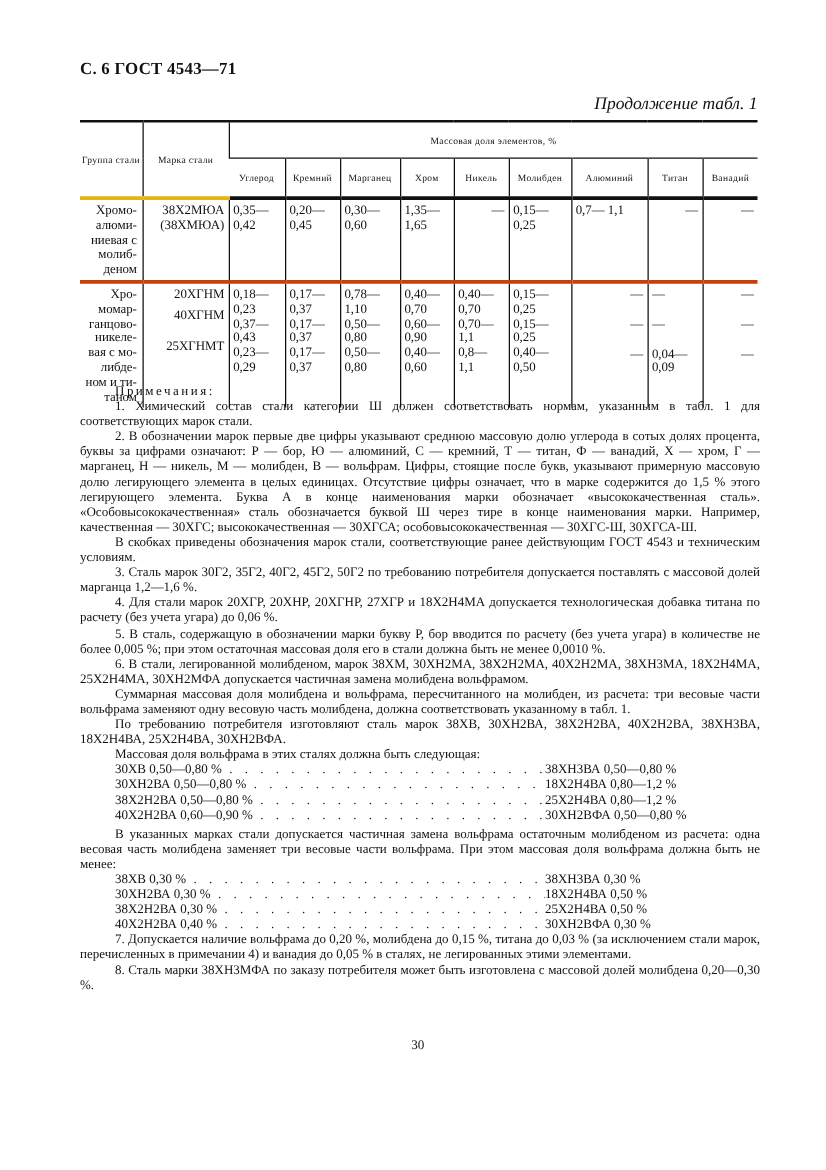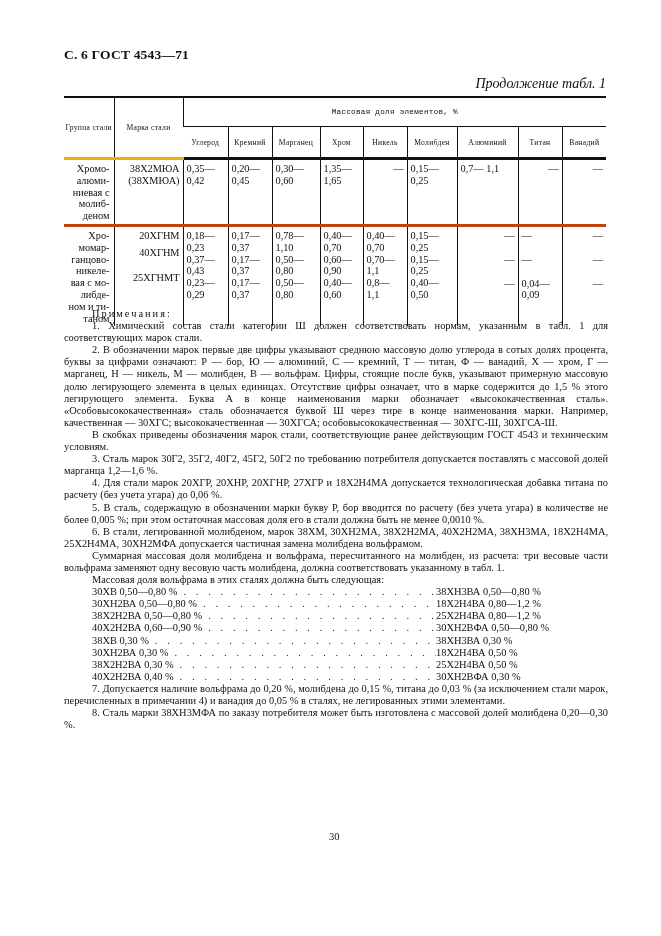--- a/index.html
+++ b/index.html
@@ -4,21 +4,21 @@
 <style>
   html,body{margin:0;padding:0;background:#fff;}
   body{width:661px;height:936px;position:relative;overflow:hidden;font-family:"Liberation Serif","DejaVu Serif",serif;color:#111;}
   .page-header{position:absolute;left:64px;top:47px;font-size:13.5px;font-weight:bold;letter-spacing:0.2px;}
   .cont{position:absolute;right:55px;top:76px;font-size:14px;font-style:italic;}
   table.main{position:absolute;left:64px;top:96px;width:542px;border-collapse:collapse;table-layout:fixed;font-size:10.3px;}
   table.main th{font-weight:normal;font-size:7.6px;letter-spacing:0.3px;border-left:1px solid #111;padding:0;vertical-align:middle;text-align:center;}
   table.main th:first-child{border-left:none;}
   table.main thead tr:first-child th{border-top:2.5px solid #111;}
   table.main thead tr.sub th{border-top:1px solid #111;height:30px;border-bottom:3px solid #111;}
-  table.main thead tr:first-child th.span{height:28px;font-family:Liberation Mono, monospace;}
+  table.main thead tr:first-child th.span{height:28px;}
   table.main thead tr:first-child th.rs{border-bottom:3px solid #eab308;}
   table.main td{border-left:1.5px solid #111;vertical-align:top;padding:3px 3px 2px 3px;line-height:11.8px;}
   table.main td:first-child{border-left:none;text-align:right;padding-right:4px;}
   table.main tr.r1 td{border-bottom:3px solid #c2410c;height:58px;}
   table.main tr.r2 td{height:90px;}
   .c{text-align:right;}
   .notes{position:absolute;left:64px;top:308px;width:544px;font-size:10.4px;line-height:12.1px;text-align:justify;}
   .notes p{margin:0;text-indent:28px;}
   .notes .title{letter-spacing:2px;}
   .dots{display:flex;margin-left:28px;width:516px;}
@@ -138,20 +138,21 @@
 <div class="notes">
   <p class="title">Примечания:</p>
   <p>1. Химический состав стали категории Ш должен соответствовать нормам, указанным в табл. 1 для соответствующих марок стали.</p>
   <p>2. В обозначении марок первые две цифры указывают среднюю массовую долю углерода в сотых долях процента, буквы за цифрами означают: Р — бор, Ю — алюминий, С — кремний, Т — титан, Ф — ванадий, Х — хром, Г — марганец, Н — никель, М — молибден, В — вольфрам. Цифры, стоящие после букв, указывают примерную массовую долю легирующего элемента в целых единицах. Отсутствие цифры означает, что в марке содержится до 1,5 % этого легирующего элемента. Буква А в конце наименования марки обозначает «высококачественная сталь». «Особовысококачественная» сталь обозначается буквой Ш через тире в конце наименования марки. Например, качественная — 30ХГС; высококачественная — 30ХГСА; особовысококачественная — 30ХГС-Ш, 30ХГСА-Ш.</p>
   <p>В скобках приведены обозначения марок стали, соответствующие ранее действующим ГОСТ 4543 и техническим условиям.</p>
   <p>3. Сталь марок 30Г2, 35Г2, 40Г2, 45Г2, 50Г2 по требованию потребителя допускается поставлять с массовой долей марганца 1,2—1,6 %.</p>
   <p>4. Для стали марок 20ХГР, 20ХНР, 20ХГНР, 27ХГР и 18Х2Н4МА допускается технологическая добавка титана по расчету (без учета угара) до 0,06 %.</p>
   <p>5. В сталь, содержащую в обозначении марки букву Р, бор вводится по расчету (без учета угара) в количестве не более 0,005 %; при этом остаточная массовая доля его в стали должна быть не менее 0,0010 %.</p>
   <p>6. В стали, легированной молибденом, марок 38ХМ, 30ХН2МА, 38Х2Н2МА, 40Х2Н2МА, 38ХН3МА, 18Х2Н4МА, 25Х2Н4МА, 30ХН2МФА допускается частичная замена молибдена вольфрамом.</p>
   <p>Суммарная массовая доля молибдена и вольфрама, пересчитанного на молибден, из расчета: три весовые части вольфрама заменяют одну весовую часть молибдена, должна соответствовать указанному в табл. 1.</p>
+  <p>По требованию потребителя изготовляют сталь марок 38ХВ, 30ХН2ВА, 38Х2Н2ВА, 40Х2Н2ВА, 38ХН3ВА, 18Х2Н4ВА, 25Х2Н4ВА, 30ХН2ВФА.</p>
   <p>Массовая доля вольфрама в этих сталях должна быть следующая:</p>
   <div>
     <div class="dots">
         <span class="l">30ХВ 0,50—0,80 %</span>
         <span class="f">. . . . . . . . . . . . . . . . . . . . . . . . . . . . . . . . .</span>
         <span class="r">38ХН3ВА 0,50—0,80 %</span>
       </div>
     <div class="dots">
         <span class="l">30ХН2ВА 0,50—0,80 %</span>
         <span class="f">. . . . . . . . . . . . . . . . . . . . . . . . . . . . . . . . .</span>
@@ -161,20 +162,21 @@
         <span class="l">38Х2Н2ВА 0,50—0,80 %</span>
         <span class="f">. . . . . . . . . . . . . . . . . . . . . . . . . . . . . . . . .</span>
         <span class="r">25Х2Н4ВА 0,80—1,2 %</span>
       </div>
     <div class="dots">
         <span class="l">40Х2Н2ВА 0,60—0,90 %</span>
         <span class="f">. . . . . . . . . . . . . . . . . . . . . . . . . . . . . . . . .</span>
         <span class="r">30ХН2ВФА 0,50—0,80 %</span>
       </div>
   </div>
+  <p style="margin-top:3px">В указанных марках стали допускается частичная замена вольфрама остаточным молибденом из расчета: одна весовая часть молибдена заменяет три весовые части вольфрама. При этом массовая доля вольфрама должна быть не менее:</p>
   <div>
     <div class="dots">
         <span class="l">38ХВ 0,30 %</span>
         <span class="f">. . . . . . . . . . . . . . . . . . . . . . . . . . . . . . . . .</span>
         <span class="r">38ХН3ВА 0,30 %</span>
       </div>
     <div class="dots">
         <span class="l">30ХН2ВА 0,30 %</span>
         <span class="f">. . . . . . . . . . . . . . . . . . . . . . . . . . . . . . . . .</span>
         <span class="r">18Х2Н4ВА 0,50 %</span>

